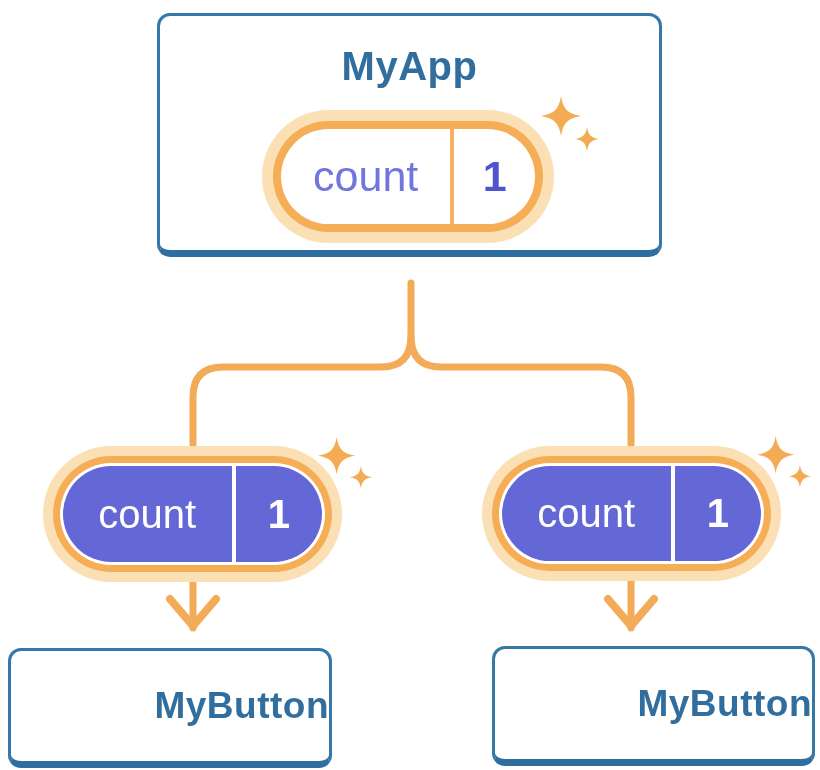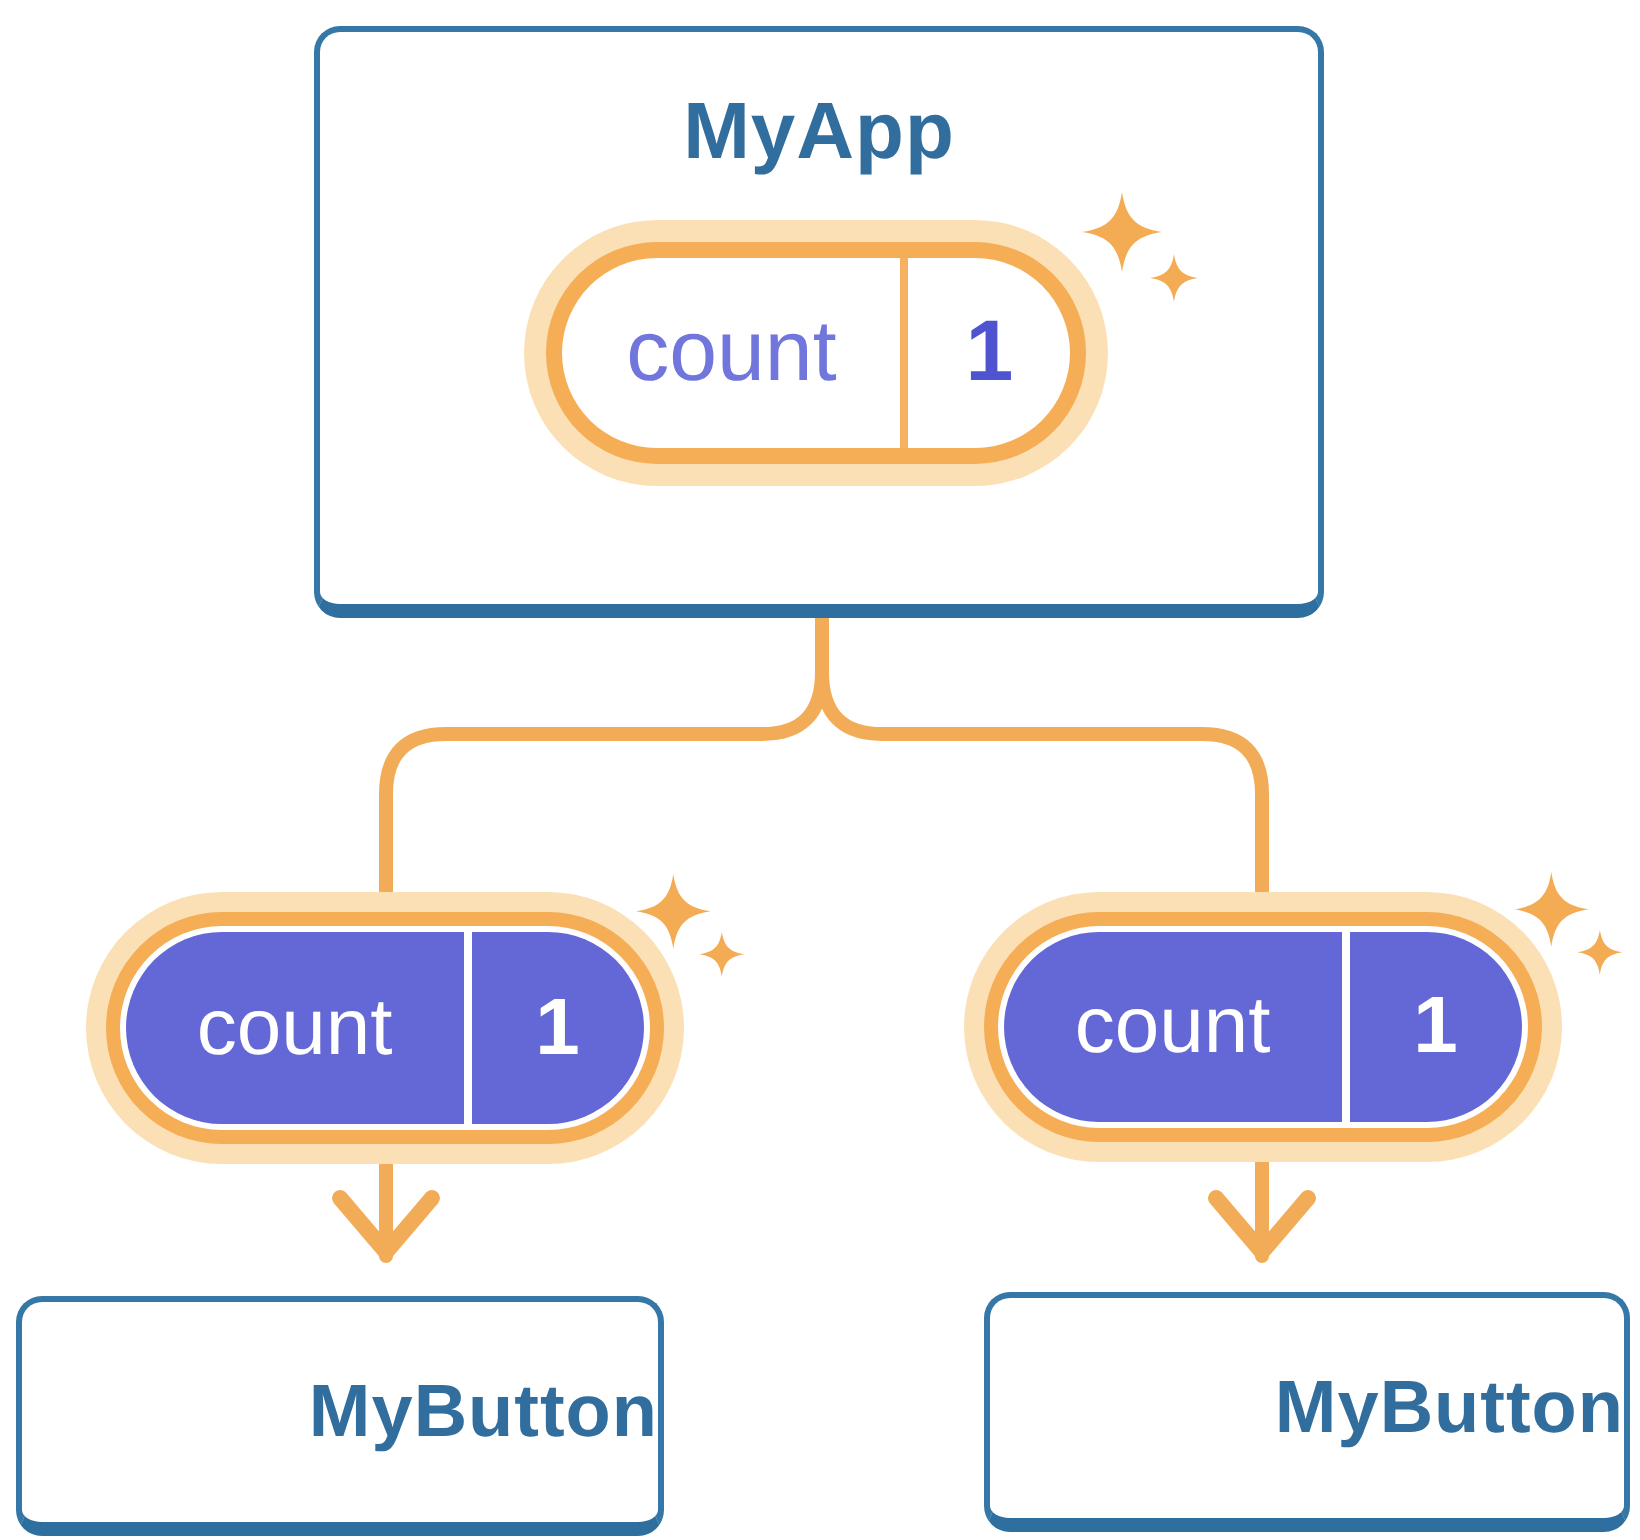--- a/index.html
+++ b/index.html
@@ -46,21 +46,21 @@
     border-bottom:7px solid var(--card-border-bottom);
     border-radius:13px;
     z-index:2;
   }
   .card-title{
     color:var(--title-text);
     font-weight:700;
     text-align:center;
     letter-spacing:0.5px;
   }
-  .app-card{left:157px;top:13px;width:505px;height:296px;}
+  .app-card{left:157px;top:13px;width:505px;height:244px;}
   .app-card .card-title{margin-top:28px;font-size:40px;}
   .btn-card{display:flex;align-items:center;justify-content:flex-end;}
   .btn-card .card-title{font-size:37px;}
   .btn-card-left{left:8px;top:648px;width:324px;height:120px;}
   .btn-card-right{left:492px;top:646px;width:323px;height:120px;}
 
   
   .pill{
     position:absolute;
     z-index:3;

